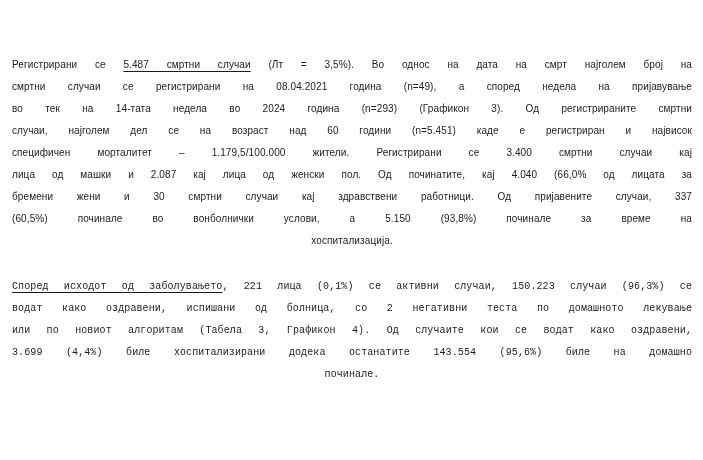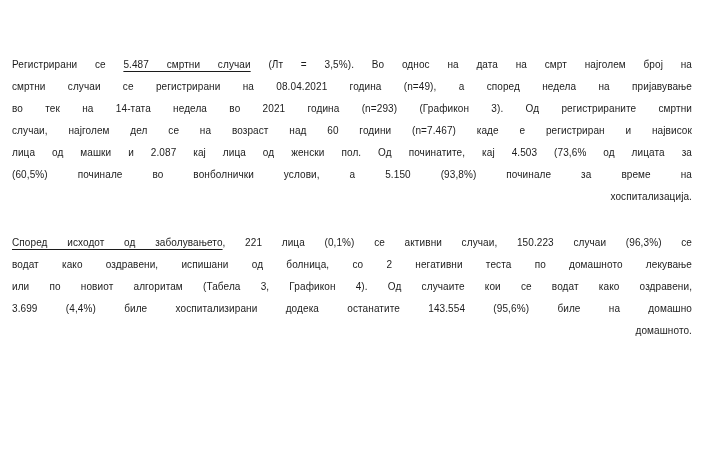--- a/index.html
+++ b/index.html
@@ -15,25 +15,25 @@
   .doc-body {
     position: absolute;
     left: 12px;
     top: 54px;
     width: 680px;
     font-size: 10px;
     line-height: 22px;
     letter-spacing: 0.1px;
   }
   .paragraph { margin: 0; }
-  .paragraph + .paragraph { margin-top: 24px; }
+  .paragraph + .paragraph { margin-top: 24px; font-family: Liberation Mono, monospace; }
   .line {
     height: 22px;
     overflow: hidden;
-    text-align: right;
+    text-align: center;
     white-space: normal;
   }
   .line.just {
     text-align: justify;
     text-align-last: justify;
     text-justify: inter-word;
   }
   .u-black {
     text-decoration: underline;
     text-decoration-thickness: 1px;
@@ -45,27 +45,29 @@
   }
 </style>
 </head>
 <body>
 
 <div class="page">
   <main class="doc-body">
       <div class="paragraph">
         <div class="line just"><span class="run">Регистрирани се </span><span class="u-black">5.487 смртни случаи</span><span class="run"> (Лт = 3,5%).  Во однос на дата на смрт најголем број на</span></div>
         <div class="line just"><span class="run">смртни случаи се регистрирани на 08.04.2021 година (n=49), а според недела на пријавување</span></div>
-        <div class="line just"><span class="run">во тек на 14-тата недела во 2021 година (n=293) (Графикон 3). Од регистрираните смртни</span></div>
-        <div class="line just"><span class="run">случаи, најголем дел се на возраст над 60 години (n=7.467) каде е регистриран и највисок</span></div>
-        <div class="line just"><span class="run">лица од машки и 2.087 кај лица од женски пол. Од починатите, кај 4.503 (73,6% од лицата за</span></div>
+        <div class="line just"><span class="run">во тек на 14-тата недела во 2024 година (n=293) (Графикон 3). Од регистрираните смртни</span></div>
+        <div class="line just"><span class="run">случаи, најголем дел се на возраст над 60 години (n=5.451) каде е регистриран и највисок</span></div>
+        <div class="line just"><span class="run">специфичен морталитет – 1.179,5/100.000 жители. Регистрирани се 3.400 смртни случаи кај</span></div>
+        <div class="line just"><span class="run">лица од машки и 2.087 кај лица од женски пол. Од починатите, кај 4.040 (66,0% од лицата за</span></div>
+        <div class="line just"><span class="run">бремени жени и 30 смртни случаи кај здравствени работници. Од пријавените случаи, 337</span></div>
         <div class="line just"><span class="run">(60,5%) починале во вонболнички услови, а </span><span class="u-red">5.150 (93,8%) починале за време на</span></div>
         <div class="line"><span class="u-red">хоспитализација.</span></div>
       </div>
       <div class="paragraph">
         <div class="line just"><span class="u-black">Според исходот од заболувањето</span><span class="run">, 221 лица (0,1%) се активни случаи, 150.223 случаи (96,3%) се</span></div>
         <div class="line just"><span class="run">водат како оздравени, испишани од болница, со 2 негативни теста по домашното лекување</span></div>
         <div class="line just"><span class="run">или по новиот алгоритам (Табела 3, Графикон 4). </span><span class="u-red">Од случаите кои се водат како оздравени,</span></div>
         <div class="line just"><span class="u-red">3.699 (4,4%) биле хоспитализирани</span><span class="run"> додека останатите 143.554 (95,6%) биле на домашно</span></div>
-        <div class="line"><span class="run">домашното.</span></div>
+        <div class="line"><span class="run">починале.</span></div>
       </div>
     </main>
 </div>
 
 </body></html>

